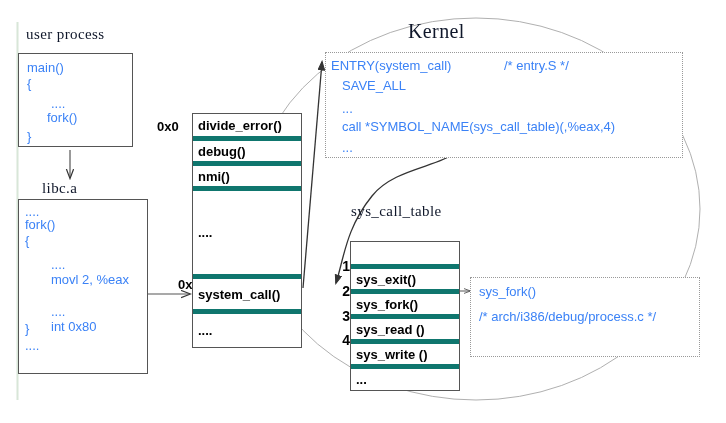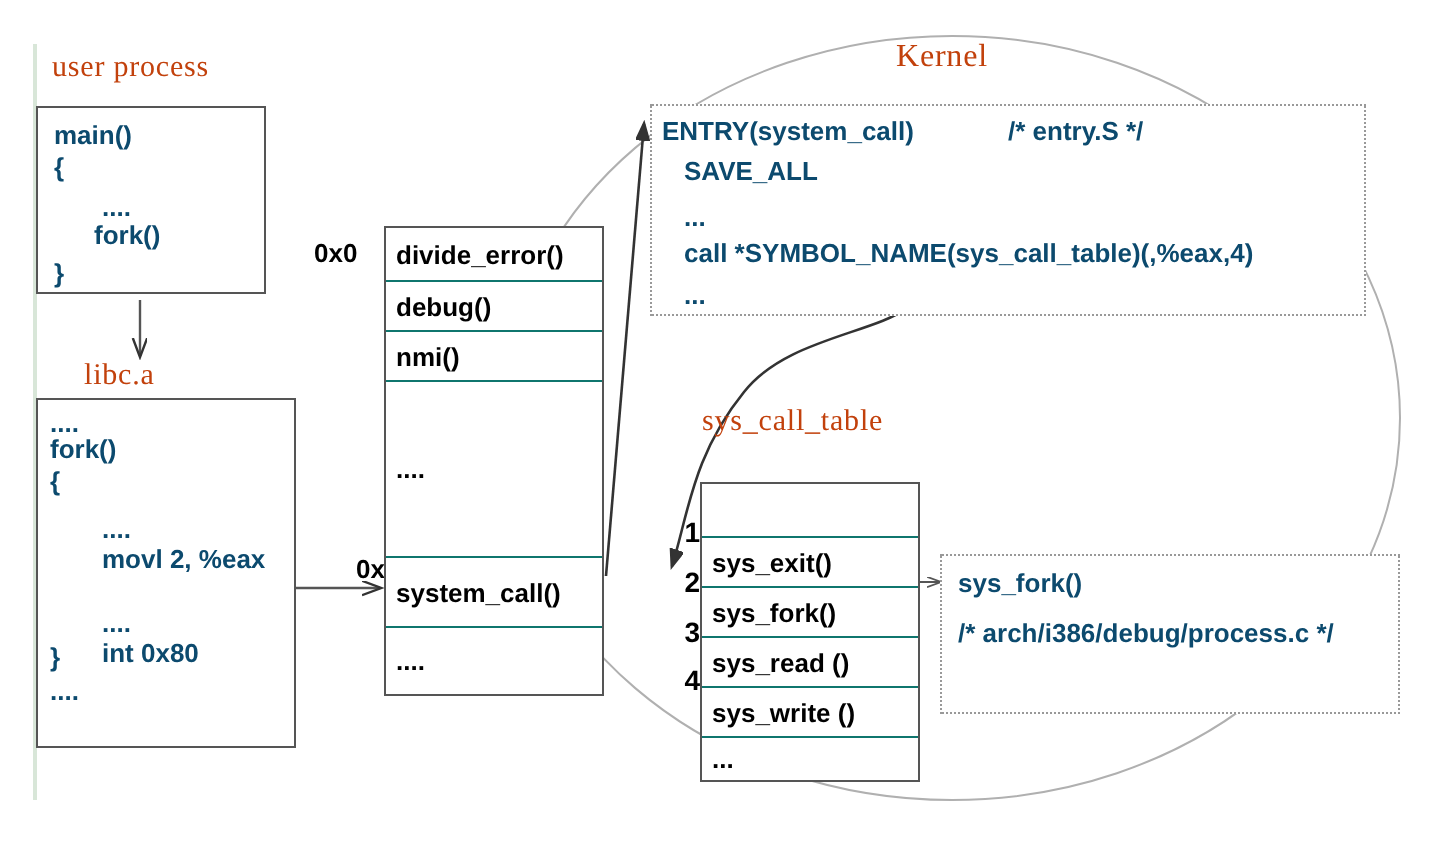--- a/index.html
+++ b/index.html
@@ -13,36 +13,36 @@
   #stage{position:absolute;left:0;top:0;width:726px;height:423px;}
 
   
   .box{position:absolute;box-sizing:border-box;background:#fff;}
   .solid{border:1px solid #555;}
   .dotted{border:1px dotted #999;}
   .serif-label{
     position:absolute;
     font-family:"Liberation Serif", serif;
     font-size:15px;
-    color:#c2410c;
+    color:#0f172a;
     white-space:nowrap;
     letter-spacing:.4px;
   }
   .code{
     position:absolute;
     font-family:"Liberation Sans", sans-serif;
-    font-weight:bold;
+    font-weight:normal;
     font-size:13px;
-    color:#0c4a6e;
+    color:#3b82f6;
     white-space:nowrap;
   }
   .cell{
     position:absolute;
     box-sizing:border-box;
-    border-bottom:1px solid #0f766e;
+    border-bottom:5px solid #0f766e;
     font-family:"Liberation Sans", sans-serif;
     font-weight:bold;
     font-size:13px;
     color:#000;
     display:flex;align-items:center;
     padding-left:5px;
     white-space:nowrap;
   }
   .cell.last{border-bottom:none;}
   .idxnum{
@@ -128,21 +128,21 @@
 
   <div class="box solid" style="left:192px;top:113px;width:110px;height:235px;">
     <div class="cell" style="left:0;top:0;width:108px;height:27px;">divide_error()</div>
     <div class="cell" style="left:0;top:52px;width:108px;height:25px;">nmi()</div>
     <div class="cell" style="left:0;top:27px;width:108px;height:25px;">debug()</div>
     <div class="cell" style="left:0;top:77px;width:108px;height:88px;align-items:center;">....</div>
     <div class="cell" style="left:0;top:165px;width:108px;height:35px;">system_call()</div>
     <div class="cell last" style="left:0;top:200px;width:108px;height:33px;">....</div>
   </div>
 
-  <div class="serif-label" style="left:448px;top:20px;font-size:16px;">Kernel</div>
+  <div class="serif-label" style="left:408px;top:20px;font-size:20px;">Kernel</div>
 
   <div class="box dotted" style="left:325px;top:52px;width:358px;height:106px;">
     <div class="code" style="left:5px;top:5px;">ENTRY(system_call)</div>
     <div class="code" style="left:178px;top:5px;">/* entry.S */</div>
     <div class="code" style="left:16px;top:25px;">SAVE_ALL</div>
     <div class="code" style="left:16px;top:48px;">...</div>
     <div class="code" style="left:16px;top:66px;">call *SYMBOL_NAME(sys_call_table)(,%eax,4)</div>
     <div class="code" style="left:16px;top:87px;">...</div>
   </div>
 

